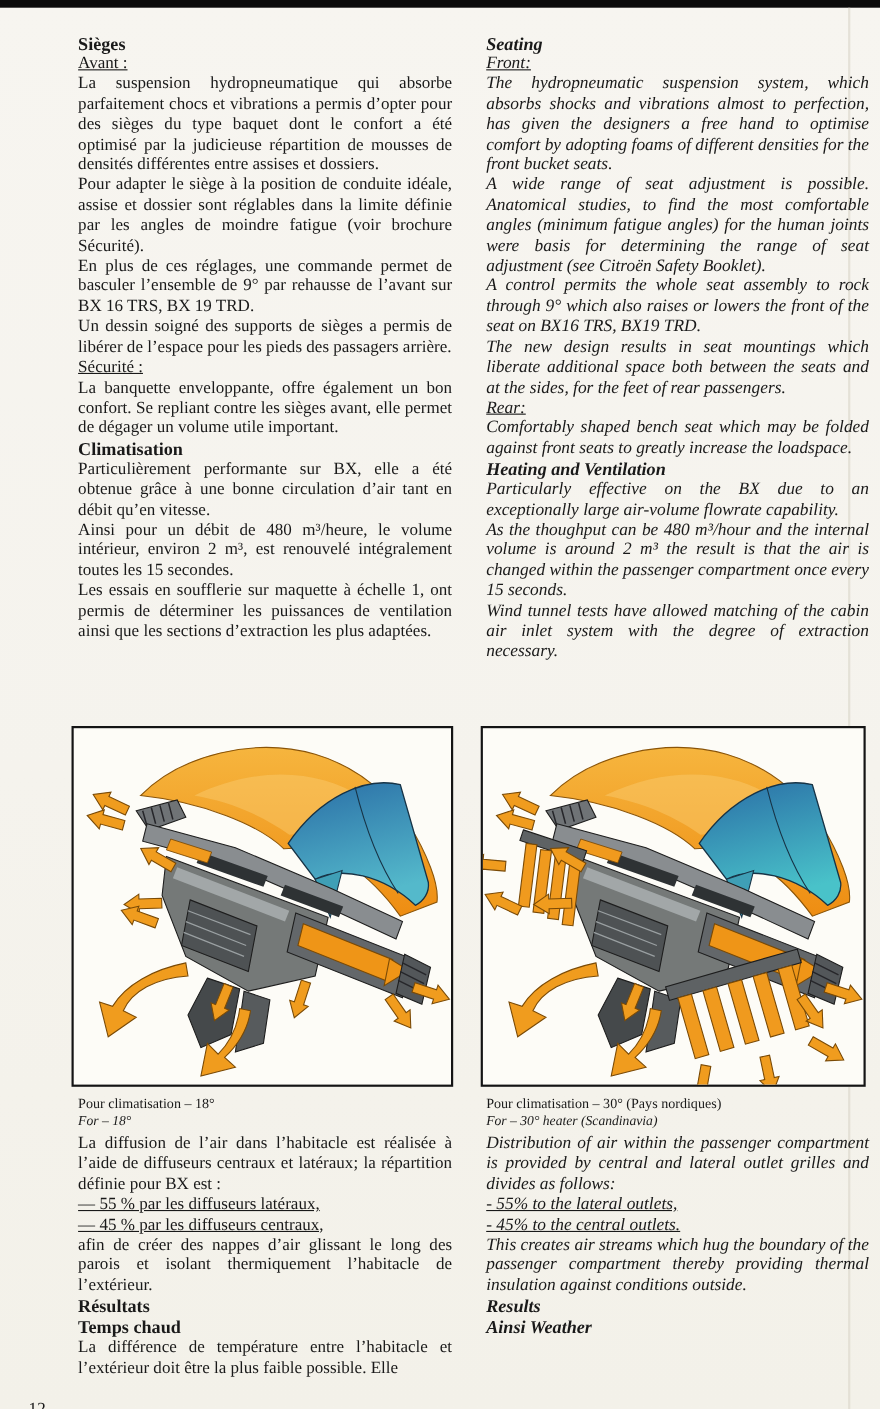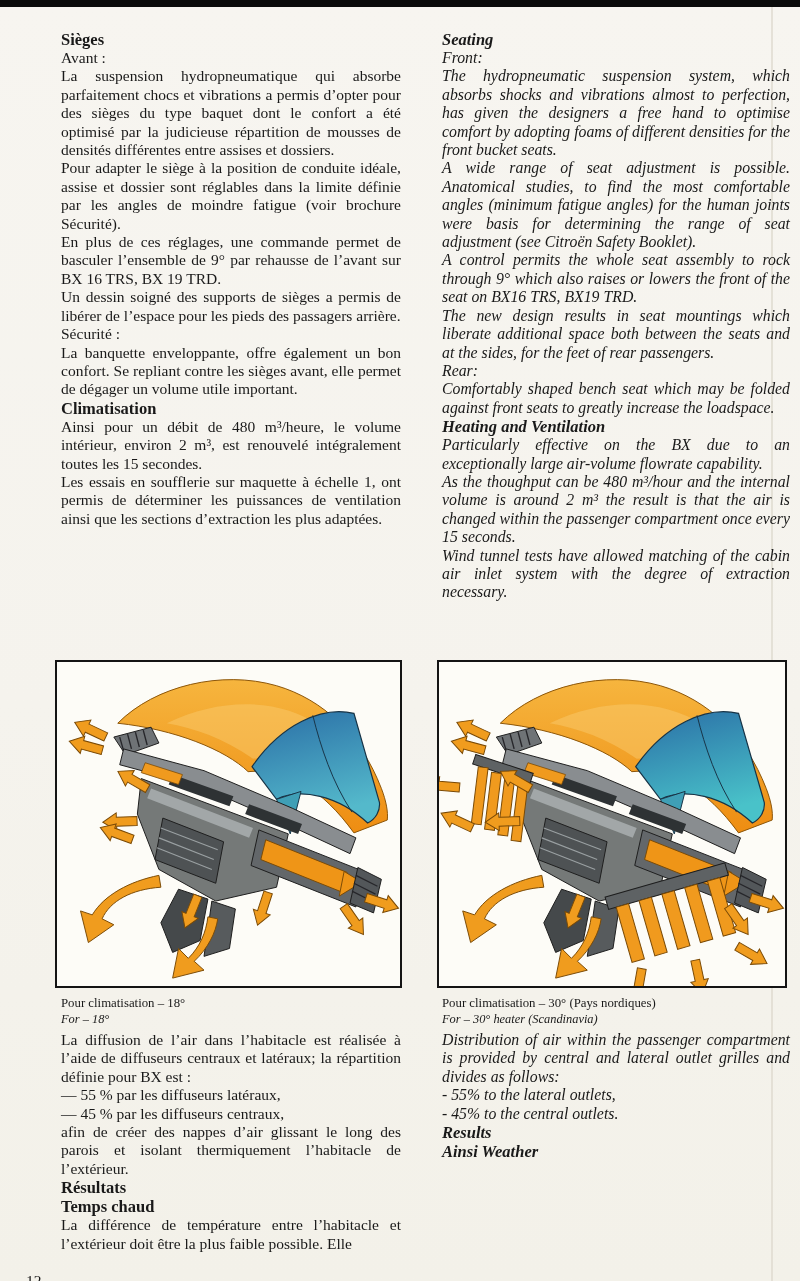--- a/index.html
+++ b/index.html
@@ -5,33 +5,33 @@
 <style>
   html,body{margin:0;padding:0;background:#e9e7e1;}
   .page{
     position:relative;width:800px;height:1281px;overflow:hidden;
     background:linear-gradient(180deg,#f7f5f0 0%,#f5f3ed 55%,#f3f1e9 100%);
     font-family:"Liberation Serif","DejaVu Serif",serif;color:#191919;
   }
   .topbar{position:absolute;left:0;top:0;width:800px;height:7px;background:#0b0b0b;}
   .edge-shadow{position:absolute;top:7px;left:771px;width:2px;height:1274px;background:#ddd8cd;opacity:.7;}
   .col{position:absolute;top:0;height:100%;}
-  .col-fr{left:61px;width:340px;}
+  .col-fr{left:71px;width:340px;}
   .col-en{left:442px;width:348px;}
   .block{position:absolute;left:0;right:0;}
   .b-upper{top:30px;}
   .b-caption{top:996px;}
   .b-lower{top:1031px;}
   .col p{margin:0;font-size:15.5px;line-height:18.4px;text-align:justify;}
   .col-en p{font-style:italic;font-size:15.8px;}
   .col h3{margin:0;font-size:16.5px;line-height:19px;font-weight:bold;}
   .col-en h3{font-style:italic;}
   .mt{margin-top:11px;}
   .mt-sm{margin-top:8px;}
-  .plain{text-align:right;}
+  .plain{text-align:right;text-decoration:underline;}
   figure{position:absolute;top:660px;margin:0;background:#fdfcf7;border:2px solid #141414;box-sizing:border-box;}
   .fig-fr{left:-6px;width:347px;height:328px;}
   .fig-en{left:-5px;width:350px;height:328px;}
   figure svg{display:block;width:100%;height:100%;}
   .caption p{font-size:12.8px;line-height:15.5px;text-align:left;font-style:normal;}
   .caption .cap2{font-style:italic;font-size:12.4px;}
   .pageno{position:absolute;left:26px;top:1236px;font-size:15.5px;font-family:"Liberation Serif",serif;margin-top:36px;}
 </style>
 </head>
 <body>
@@ -44,20 +44,21 @@
     <div class="block b-upper">
       <h3>Sièges</h3>
       <p class="plain">Avant :</p>
       <p>La suspension hydropneumatique qui absorbe parfaitement chocs et vibrations a permis d’opter pour des sièges du type baquet dont le confort a été optimisé par la judicieuse répartition de mousses de densités différentes entre assises et dossiers.</p>
       <p>Pour adapter le siège à la position de conduite idéale, assise et dossier sont réglables dans la limite définie par les angles de moindre fatigue (voir brochure Sécurité).</p>
       <p>En plus de ces réglages, une commande permet de basculer l’ensemble de 9° par rehausse de l’avant sur BX 16 TRS, BX 19 TRD.</p>
       <p>Un dessin soigné des supports de sièges a permis de libérer de l’espace pour les pieds des passagers arrière.</p>
       <p class="plain">Sécurité :</p>
       <p>La banquette enveloppante, offre également un bon confort. Se repliant contre les sièges avant, elle permet de dégager un volume utile important.</p>
       <h3 class="mt">Climatisation</h3>
+      <p>Particulièrement performante sur BX, elle a été obtenue grâce à une bonne circulation d’air tant en débit qu’en vitesse.</p>
       <p>Ainsi pour un débit de 480 m³/heure, le volume intérieur, environ 2 m³, est renouvelé intégralement toutes les 15 secondes.</p>
       <p>Les essais en soufflerie sur maquette à échelle 1, ont permis de déterminer les puissances de ventilation ainsi que les sections d’extraction les plus adaptées.</p>
     </div>
 
     <figure class="fig-fr">
       <svg viewBox="0 0 350 328" preserveAspectRatio="none">
         <defs>
           <linearGradient id="go1" x1="0" y1="0" x2="0" y2="1">
             <stop offset="0" stop-color="#f6b53e"></stop>
               <stop offset="1" stop-color="#ee8d12"></stop>
@@ -219,19 +220,20 @@
 
     <div class="block b-caption caption">
       <p>Pour climatisation – 30° (Pays nordiques)</p>
       <p class="cap2">For – 30° heater (Scandinavia)</p>
     </div>
 
     <div class="block b-lower">
       <p>Distribution of air within the passenger compartment is provided by central and lateral outlet grilles and divides as follows:</p>
       <p class="plain">- 55% to the lateral outlets,</p>
       <p class="plain">- 45% to the central outlets.</p>
+      <p>This creates air streams which hug the boundary of the passenger compartment thereby providing thermal insulation against conditions outside.</p>
       <h3 class="mt-sm">Results</h3>
       <h3 class="mt-sm">Ainsi Weather</h3>
     </div>
   </div>
 
   <div class="pageno">12</div>
 </div>
 
 </body></html>

